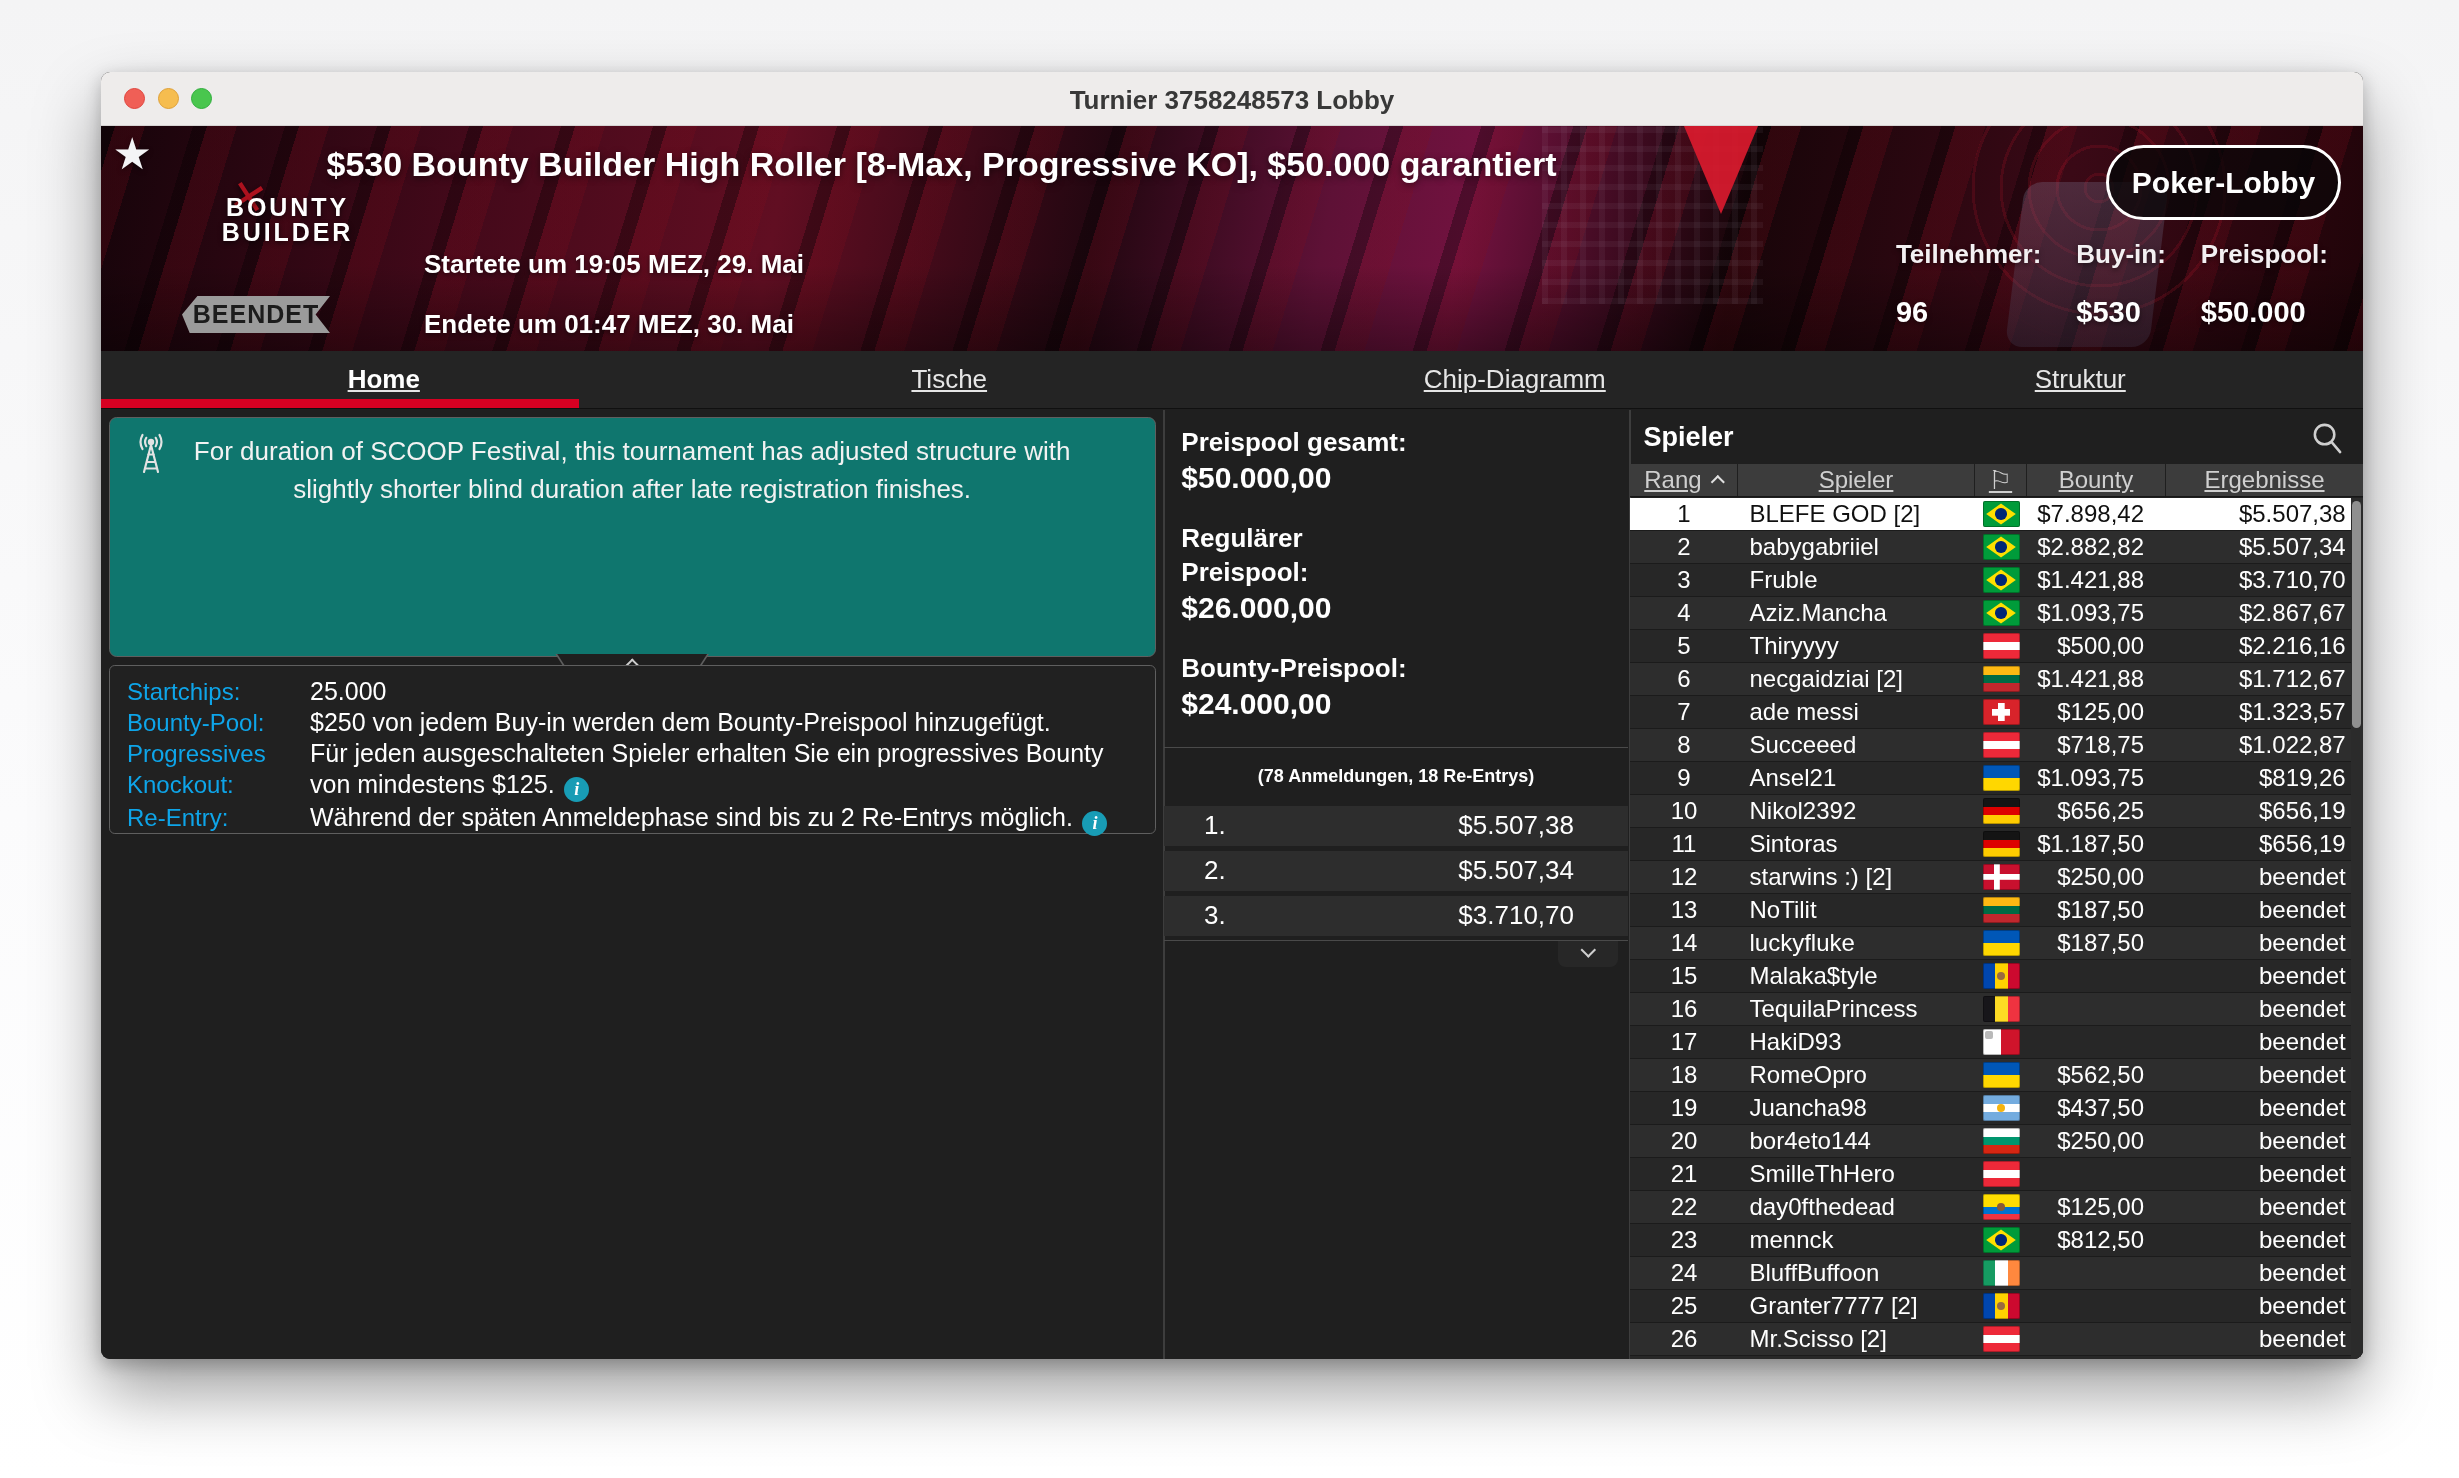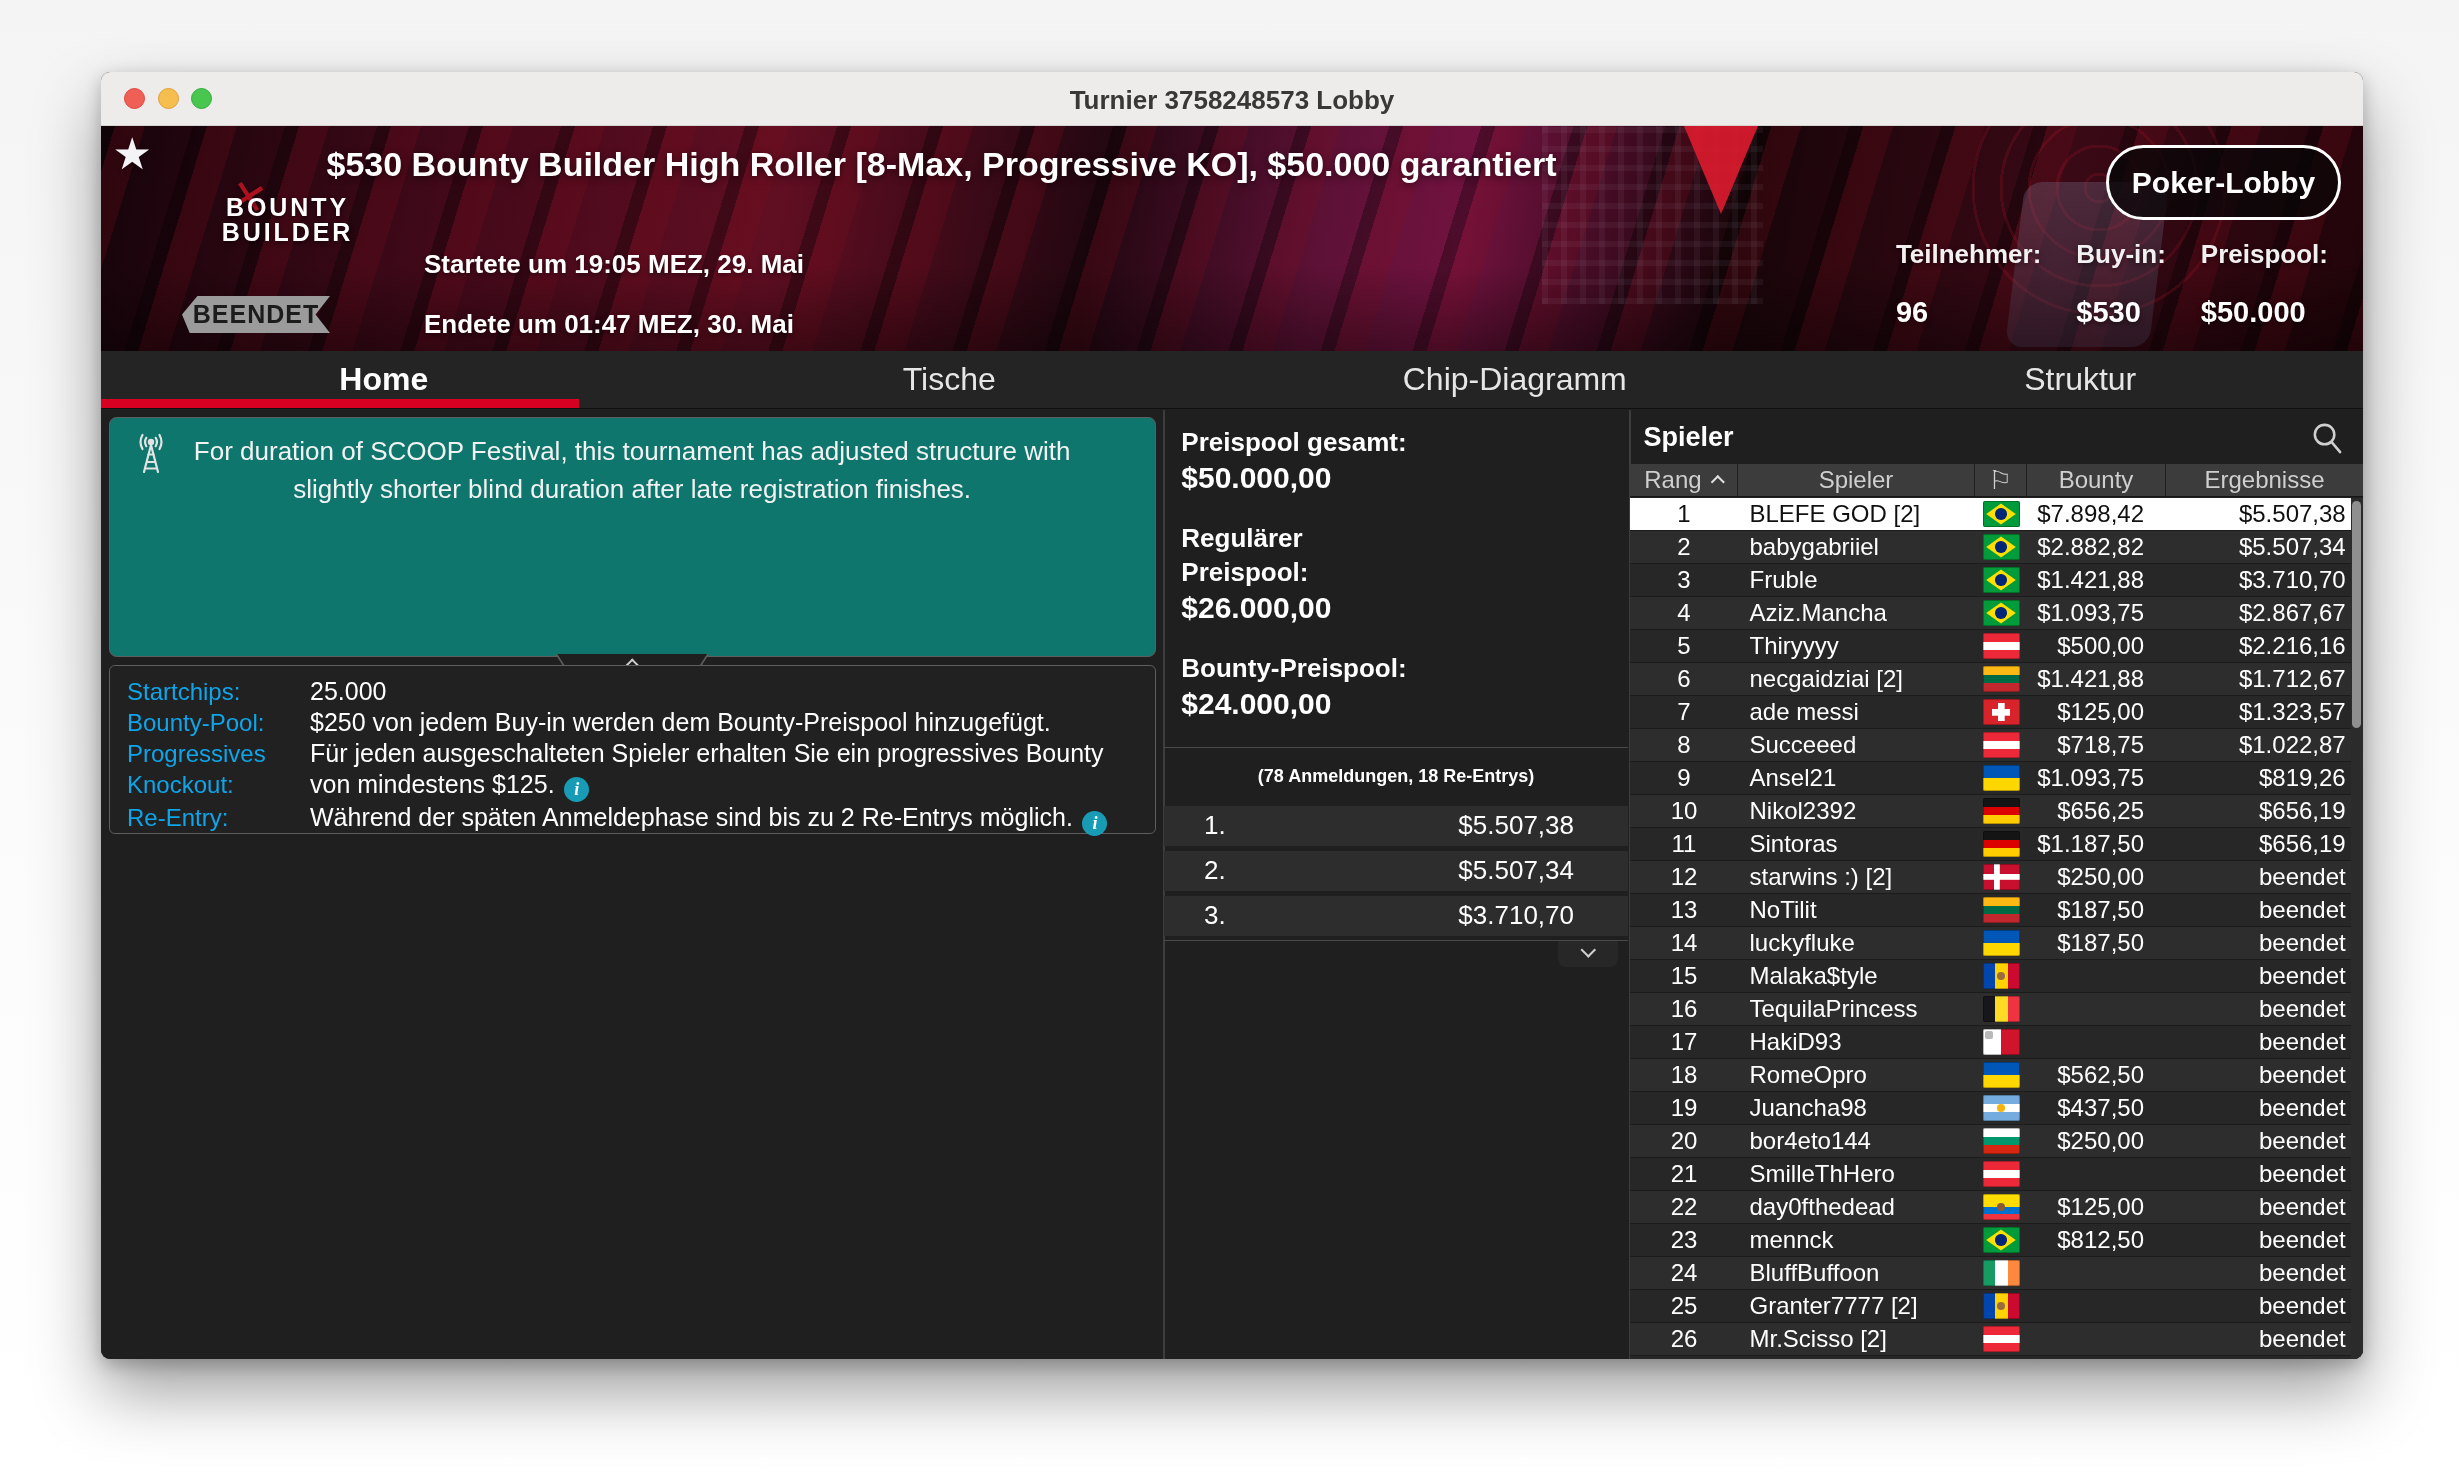--- a/index.html
+++ b/index.html
@@ -61,21 +61,21 @@
   .lobby-btn {
     position:absolute; right:22px; top:19px; width:235px; height:75px; border-radius:38px;
     border:3.8px solid #ffffff; background:rgba(8,6,8,.78); color:#fff; font-size:30px; font-weight:700;
     font-family:inherit; cursor:pointer;
   }
   .banner-stats { position:absolute; right:35px; top:113px; display:flex; gap:35px; }
   .stat-label { font-size:26px; font-weight:600; color:#f3f0f2; text-shadow:0 1.9px 4.8px rgba(0,0,0,.5); }
   .stat-value { margin-top:26px; font-size:29px; font-weight:700; text-shadow:0 1.9px 4.8px rgba(0,0,0,.5); }
   
   .tabbar { position:absolute; left:0; top:279px; right:0; height:58px; background:#242424; display:flex; border-bottom:1.9px solid #101010; }
-  .tab { flex:1; position:relative; display:flex; align-items:center; justify-content:center; font-size:32px; color:#e6e6e6; cursor:pointer; }
+  .tab { flex:1; position:relative; display:flex; align-items:center; justify-content:center; font-size:26px; color:#e6e6e6; cursor:pointer;text-decoration:underline; }
   .tab.active span { font-weight:700; color:#ffffff; }
   .tab.active::after { content:""; position:absolute; left:0; bottom:0; height:8.6px; width:478px; max-width:100%; background:var(--accent,#d70022); }
   
   .content { position:absolute; left:0; top:338px; right:0; bottom:0; background:#1f1f1f; }
   .vdiv { position:absolute; top:0; bottom:0; width:1.9px; background:#3d3d3d; }
   .d1 { left:1062px; } .d2 { left:1528px; }
   .panel-left { position:absolute; left:0; top:0; width:1062px; height:100%; }
   .panel-mid { position:absolute; left:1063px; top:0; width:464px; height:100%; }
   .panel-right { position:absolute; left:1529px; top:0; width:733px; height:100%; }
   
@@ -108,21 +108,21 @@
   .payouts { margin-top:11.5px; }
   .payout-row { display:flex; justify-content:space-between; align-items:center; height:40px; background:#2d2d2d; margin-bottom:4.8px; color:#fff; font-size:26px; }
   .payout-row .place { padding-left:40px; }
   .payout-row .amount { padding-right:54px; }
   .more-tab { position:relative; margin:0 9.6px 0 auto; width:60px; height:26px; background:#272727; border-radius:0 0 7.7px 7.7px; cursor:pointer; text-align:center; }
   .more-tab .chev { width:10.6px; height:10.6px; margin-top:1.9px; border-color:#cfcfcf; }
   
   .players-header { position:absolute; left:0; top:0; right:0; height:54px; }
   .players-title { position:absolute; left:13.4px; top:11.5px; font-size:27px; font-weight:700; color:#fff; }
   .search-icon { position:absolute; right:17.3px; top:9.6px; cursor:pointer; }
-  .thead { position:absolute; left:0; top:54px; right:0; height:33px; display:flex; background:#3c3c3c; color:#cfcfcf; font-size:24px; border-bottom:1.9px solid #171717; }
+  .thead { position:absolute; left:0; top:54px; right:0; height:33px; display:flex; background:#3c3c3c; color:#cfcfcf; font-size:24px; border-bottom:1.9px solid #171717;text-decoration:underline; }
   .th { display:flex; align-items:center; justify-content:center; border-right:1.9px solid #1f1f1f; height:100%; }
   .th:last-child { border-right:none; }
   .th-rank { width:108px; gap:11.5px; }
   .th-rank .chev { margin-top:3.8px; }
   .th-name { width:237px; }
   .th-flag { width:52px; font-size:26px; }
   .th-bounty { width:139px; }
   .th-result { flex:1; }
   .tbody { position:absolute; left:0; top:88px; right:0; bottom:0; overflow:hidden; }
   .tr { display:flex; align-items:center; height:33px; background:#272727; border-bottom:1.9px solid #1b1b1b; color:#fff; font-size:24px; cursor:pointer; }

